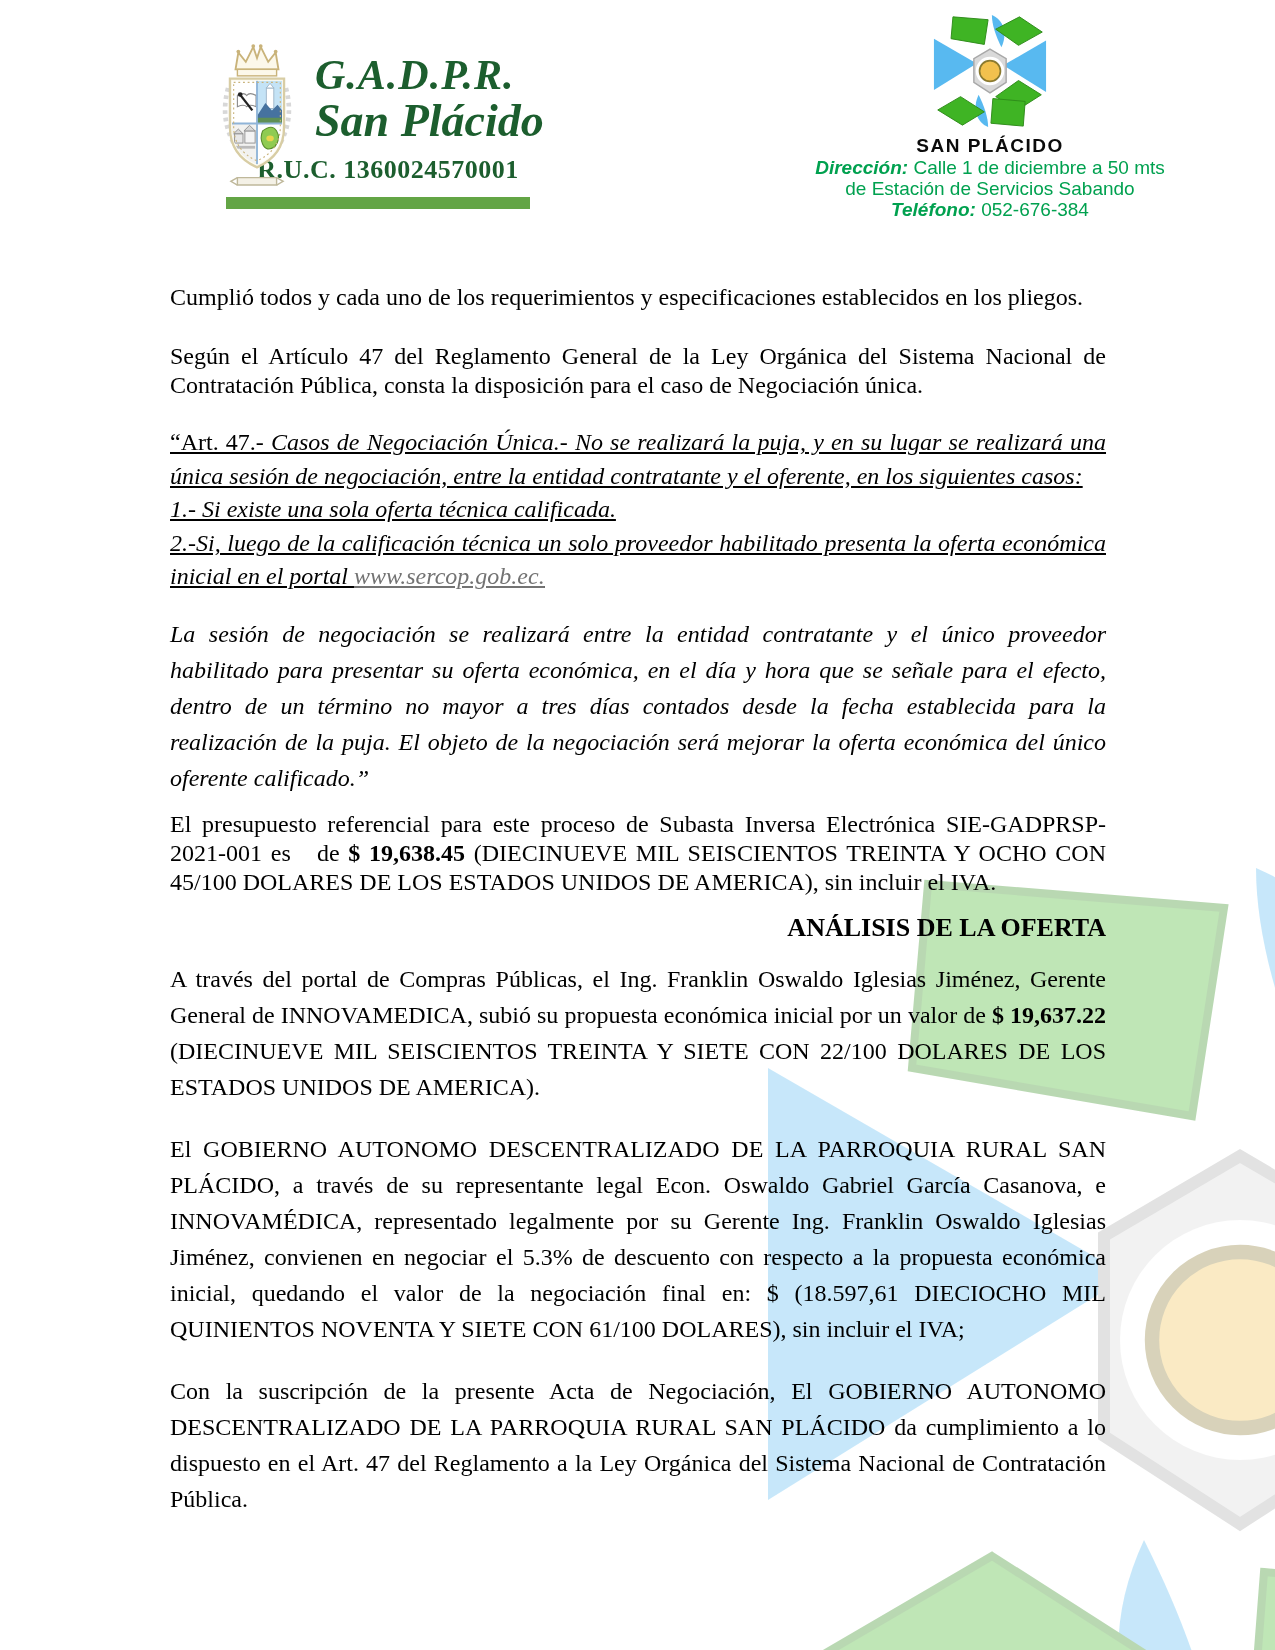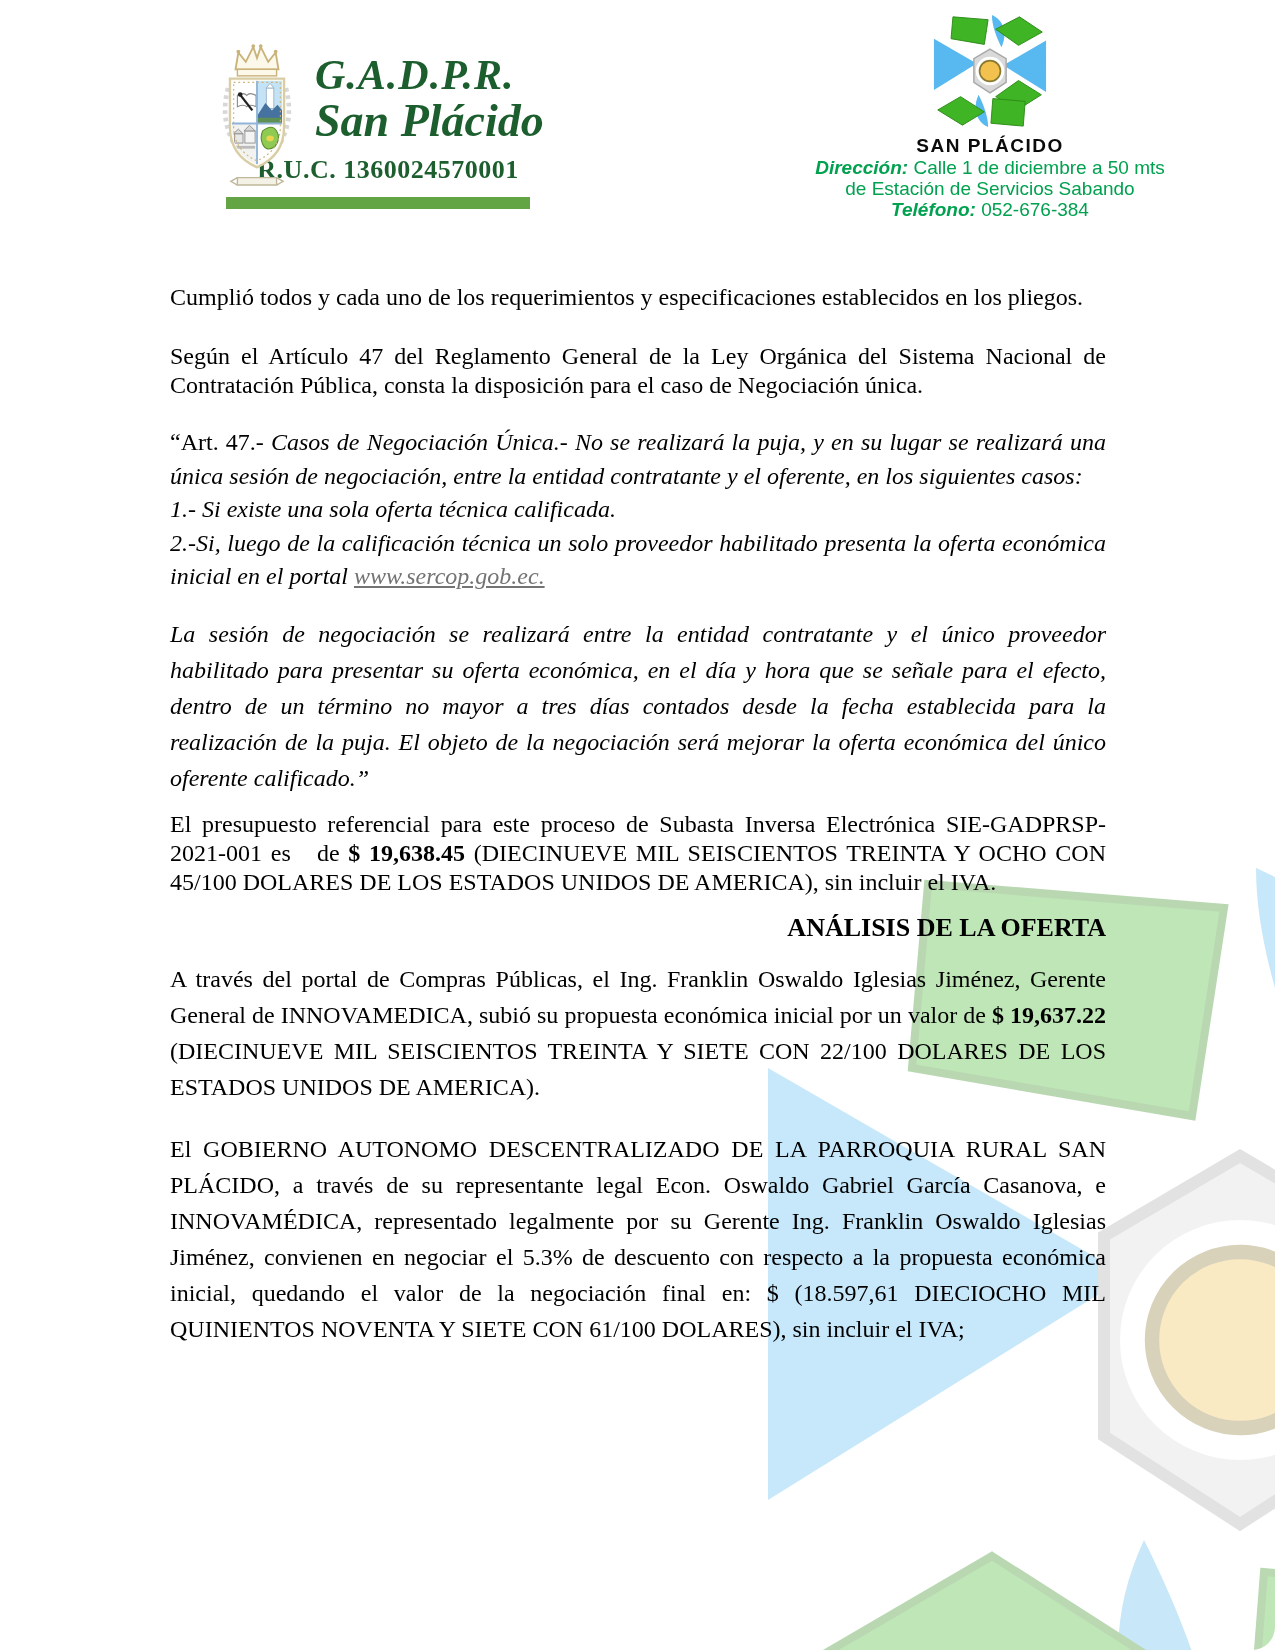--- a/index.html
+++ b/index.html
@@ -1,20 +1,19 @@
 <!DOCTYPE html>
 <html><head>
 <meta charset="utf-8">
 <style>
   html,body { margin:0; padding:0; background:#fff; }
   .page {
     position:relative; width:1275px; height:1650px; overflow:hidden;
     background:#ffffff; color:#000;
     font-family:"Liberation Serif", serif;
-    border-radius:23px;
   }
   
   .watermark { position:absolute; left:760px; top:860px; width:960px; height:960px;
                opacity:0.33; z-index:0; pointer-events:none; }
   
   .hdr-left { position:absolute; left:215px; top:40px; width:346px; height:172px; z-index:2; }
   .shield { position:absolute; left:0; top:0; }
   .org-abbr { margin:14px 0 0 100px; font-style:italic; font-weight:bold; font-size:42px;
               line-height:1.0; color:#1C5E2E; letter-spacing:1px; }
   .org-name { margin:2px 0 0 100px; font-style:italic; font-weight:bold; font-size:46px;
@@ -30,21 +29,21 @@
                color:#0b0b0b; line-height:0.85; margin-top:2px; }
   .gad-sub { font-size:19px; font-weight:bold; letter-spacing:1.5px; color:#0b0b0b; margin-top:3px; }
   .contact { margin-top:0; font-size:19px; line-height:21px; color:#00A14F; }
   .contact .lbl { font-weight:bold; font-style:italic; }
   .contact a.email { color:#00A14F; text-decoration:underline; cursor:pointer; }
   
   .doc-body { position:absolute; left:170px; top:283px; width:936px; z-index:1; font-size:24px; }
   .doc-body p { margin:0 0 26px 0; }
   .just { text-align:justify; }
   .tight { line-height:1.21; }
-  .quote { line-height:1.4; }
+  .quote { line-height:1.4;text-decoration:underline; }
   .spaced { line-height:1.5; }
   .p1 { margin-bottom:30px !important; }
   .quote { margin-bottom:22px !important; }
   .p4 { margin-bottom:14px !important; }
   .p5 { margin-bottom:16px !important; }
   .doc-body h2 { margin:14px 0 18px 0; font-size:26px; font-weight:bold;text-align:right; }
   .it { font-style:italic; }
   .link { color:#737373; text-decoration:underline; font-style:italic; cursor:pointer; }
   b { font-weight:bold; }
 </style>
@@ -148,15 +147,16 @@
     <p class="spaced just it p4">La sesión de negociación se realizará entre la entidad contratante y el único proveedor habilitado para presentar su oferta económica, en el día y hora que se señale para el efecto, dentro de un término no mayor a tres días contados desde la fecha establecida para la realización de la puja. El objeto de la negociación será mejorar la oferta económica del único oferente calificado.”</p>
 
     <p class="tight just p5"><span>El presupuesto referencial para este proceso de Subasta Inversa Electrónica SIE-GADPRSP-2021-001 es&nbsp;&nbsp; de </span><b>$ 19,638.45</b><span> (DIECINUEVE MIL SEISCIENTOS TREINTA Y OCHO CON 45/100 DOLARES DE LOS ESTADOS UNIDOS DE AMERICA), sin incluir el IVA.</span></p>
 
     <h2>ANÁLISIS DE LA OFERTA</h2>
 
     <p class="spaced just"><span>A través del portal de Compras Públicas, el Ing. Franklin Oswaldo Iglesias Jiménez, Gerente General de INNOVAMEDICA, subió su propuesta económica inicial por un valor de </span><b>$ 19,637.22</b><span> (DIECINUEVE MIL SEISCIENTOS TREINTA Y SIETE CON 22/100 DOLARES DE LOS ESTADOS UNIDOS DE AMERICA).</span></p>
 
     <p class="spaced just">El GOBIERNO AUTONOMO DESCENTRALIZADO DE LA PARROQUIA RURAL SAN PLÁCIDO, a través de su representante legal Econ. Oswaldo Gabriel García Casanova, e INNOVAMÉDICA, representado legalmente por su Gerente Ing. Franklin Oswaldo Iglesias Jiménez, convienen en negociar el 5.3% de descuento con respecto a la propuesta económica inicial, quedando el valor de la negociación final en: $ (18.597,61 DIECIOCHO MIL QUINIENTOS NOVENTA Y SIETE CON 61/100 DOLARES), sin incluir el IVA;</p>
 
+    <p class="spaced just">Con la suscripción de la presente Acta de Negociación, El GOBIERNO AUTONOMO DESCENTRALIZADO DE LA PARROQUIA RURAL SAN PLÁCIDO da cumplimiento a lo dispuesto en el Art. 47 del Reglamento a la Ley Orgánica del Sistema Nacional de Contratación Pública.</p>
   </div>
 
 </div>
 
 </body></html>

